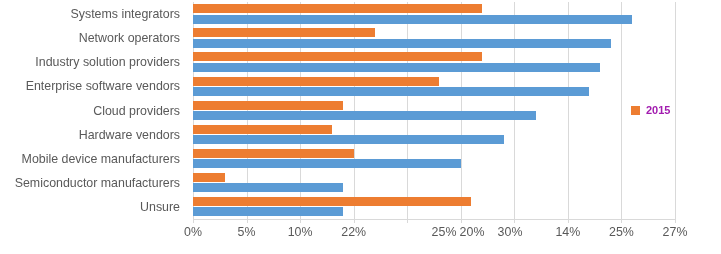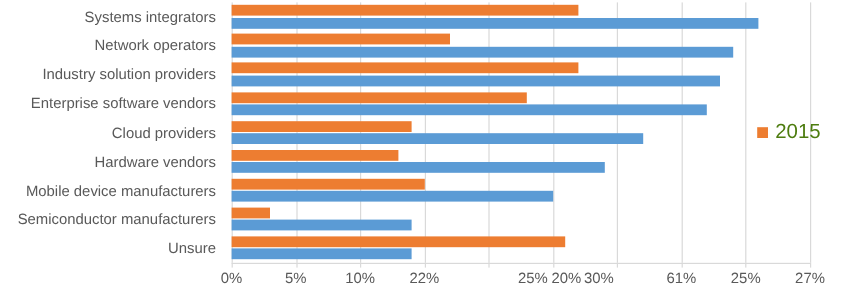--- a/index.html
+++ b/index.html
@@ -98,23 +98,24 @@
     align-items:center;
     height:18px;
     margin-bottom:4px;
   }
   .legend-swatch{
     width:9px;height:9px;
     margin-right:6px;
     flex:none;
   }
   .legend-text{
-    font-size:17px;
-    color:#4d7c0f;
+    font-size:11px;
+    color:#a21caf;
     white-space:nowrap;
+    font-weight:bold;
   }
 </style>
 </head>
 <body>
 
 <div id="chart-root">
 
   <div class="cat-labels">
       <div class="cat-label" style="top: 5.05556px;">Systems integrators</div>
       <div class="cat-label" style="top: 29.1667px;">Network operators</div>
@@ -188,23 +189,23 @@
       <div class="x-tick-label" style="left: 246.556px;">5%</div>
       <div class="tick" style="left: 300.111px;"></div>
       <div class="x-tick-label" style="left: 300.111px; text-align: center;">10%</div>
       <div class="tick" style="left: 353.667px;"></div>
       <div class="x-tick-label" style="left: 353.667px;">22%</div>
       <div class="tick" style="left: 407.222px;"></div>
       <div class="x-tick-label" style="left: 424px; margin-left: 48px;">20%</div>
       <div class="tick" style="left: 460.778px;"></div>
       <div class="x-tick-label" style="left: 444px;">25%</div>
       <div class="tick" style="left: 514.333px;"></div>
-      <div class="x-tick-label" style="left: 499px;">30%</div>
+      <div class="x-tick-label" style="left: 510px;">30%</div>
       <div class="tick" style="left: 567.889px;"></div>
-      <div class="x-tick-label" style="left: 567.889px;">61%</div>
+      <div class="x-tick-label" style="left: 567.889px;">14%</div>
       <div class="tick" style="left: 621.444px;"></div>
       <div class="x-tick-label" style="left: 621.444px;">25%</div>
       <div class="tick" style="left: 675px;"></div>
       <div class="x-tick-label" style="left: 675px;">27%</div>
     </div>
 
   <div class="legend">
       <div class="legend-item">
         <span class="legend-swatch" style="background: rgb(237, 125, 49);"></span>
         <span class="legend-text">2015</span>

